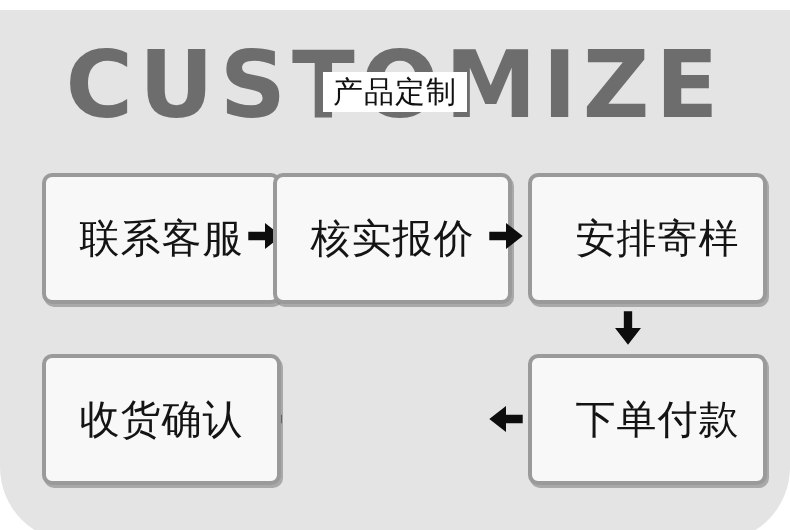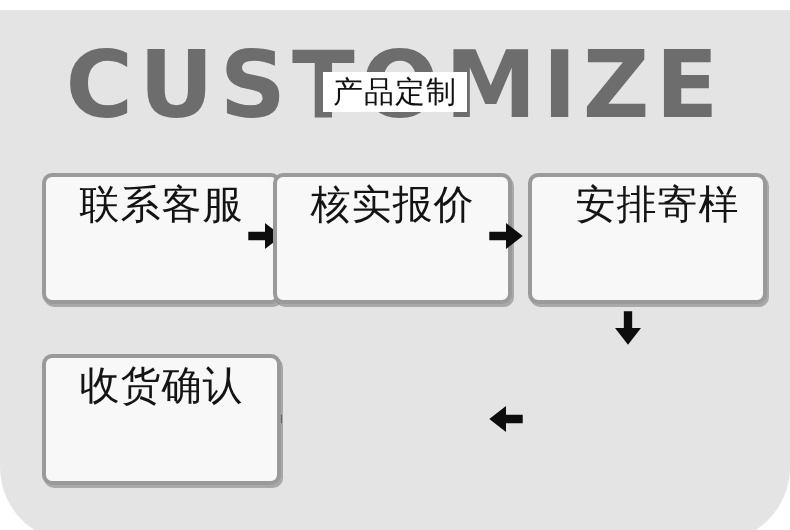--- a/index.html
+++ b/index.html
@@ -41,21 +41,21 @@
     font-size:30px;letter-spacing:1px;
     font-family:Liberation Serif, serif;
     white-space:nowrap;
   }
   .flow-box{
     position:absolute;width:239px;height:131px;
     background:var(--box-background);
     border:4px solid var(--box-border);
     border-radius:10px;
     box-shadow:2px 3px 0 0 rgba(120,120,120,0.55);
-    display:flex;justify-content:center;
+    display:flex;align-items:center;justify-content:center;
     font-family:"Liberation Serif","DejaVu Serif",serif;
     font-size:40px;color:var(--box-text);
     letter-spacing:1px;white-space:nowrap;
   }
   .r1{top:173px;} .r2{top:354px;}
   .c1{left:42px;} .c2{left:273px;} .c3{left:528px;padding-left:20px;}
   .arrow{position:absolute;display:block;}
   .arrow svg{display:block;width:100%;height:100%;}
   .arrow svg path{fill:var(--arrow);}
   .arrow-rt{width:36px;height:26px;}
@@ -102,20 +102,23 @@
   <div class="flow-box r1 c3">
     <span>安排寄样</span>
   </div>
 
   <span class="arrow arrow-dn a3">
     <svg viewBox="0 0 36 28" xmlns="http://www.w3.org/2000/svg" aria-hidden="true">
       <path d="M0 9.5 L18 9.5 L18 0 L36 14 L18 28 L18 18.5 L0 18.5 Z"></path>
     </svg>
   </span>
 
+  <div class="flow-box r2 c3">
+    <span>下单付款</span>
+  </div>
 
   <span class="arrow arrow-lt a4">
     <svg viewBox="0 0 36 28" xmlns="http://www.w3.org/2000/svg" aria-hidden="true">
       <path d="M0 9.5 L18 9.5 L18 0 L36 14 L18 28 L18 18.5 L0 18.5 Z"></path>
     </svg>
   </span>
 
 
   <span class="arrow arrow-lt a5">
     <svg viewBox="0 0 36 28" xmlns="http://www.w3.org/2000/svg" aria-hidden="true">

